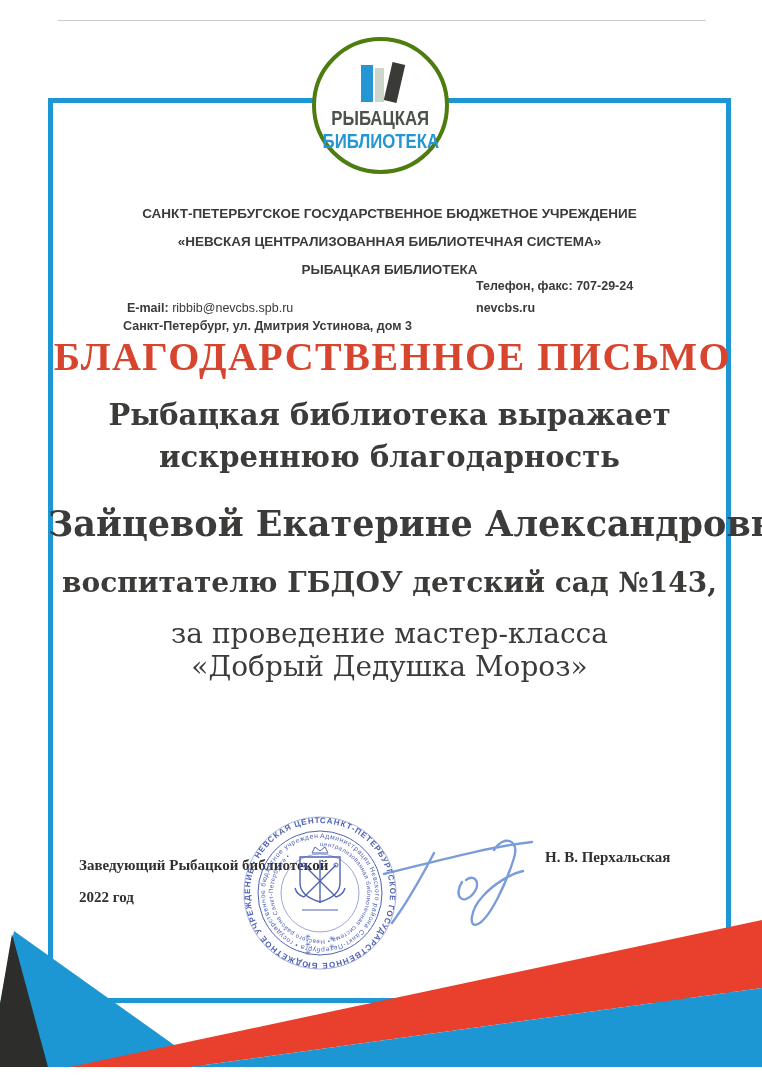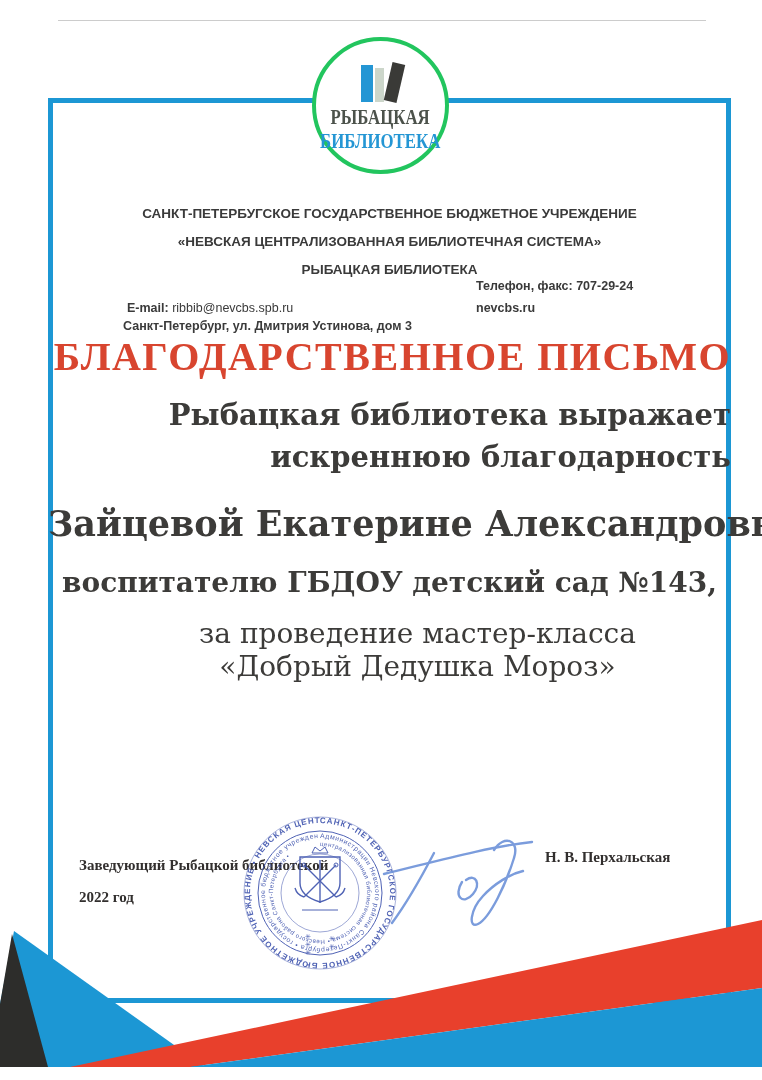--- a/index.html
+++ b/index.html
@@ -4,42 +4,42 @@
 <style>
   html,body{margin:0;padding:0;background:#e8e8e8;}
   .page{position:relative;width:762px;height:1080px;background:#ffffff;overflow:hidden;
         font-family:"Liberation Sans",sans-serif;}
   .abs{position:absolute;}
   .scanline{left:58px;top:20px;width:648px;height:1px;background:#9a9a9a;opacity:.5;}
   .frame{left:48px;top:98px;width:683px;height:905px;border:5px solid #1c97d4;box-sizing:border-box;z-index:1;}
   .deco{left:0;top:0;width:762px;height:1080px;z-index:2;pointer-events:none;}
   .textlayer{z-index:3;}
   
-  .logo{left:312px;top:37px;width:137px;height:137px;border:4px solid #22c55e;border-radius:50%;
-        background:#fff;box-sizing:border-box;z-index:6;display:flex;flex-direction:column;align-items:center;font-family:Liberation Serif, serif;}
+  .logo{left:312px;top:37px;width:137px;height:137px;border:4px solid #4d7c0f;border-radius:50%;
+        background:#fff;box-sizing:border-box;z-index:6;display:flex;flex-direction:column;align-items:center;}
   .books{margin-top:19px;display:flex;align-items:flex-end;height:42px;}
   .book-b{width:12px;height:37px;margin-right:2px;}
   .book-p{width:9px;height:34px;background:#ccd6ca;margin-right:3px;}
   .book-d{width:13px;height:39px;background:#3a3a37;transform:rotate(13deg);margin-left:1px;}
   .logo-t1{margin-top:4px;font-weight:bold;font-size:21px;line-height:23px;color:#4c524b;
            transform:scaleX(.8);white-space:nowrap;}
   .logo-t2{font-weight:bold;font-size:21px;line-height:24px;transform:scaleX(.8);white-space:nowrap;}
   
   .org{left:48px;top:200px;width:683px;text-align:center;color:#3a3a3a;font-weight:bold;
        font-size:13.5px;line-height:28px;}
   .contact{color:#3a3a3a;font-size:12.5px;font-weight:bold;white-space:nowrap;}
   .contact .plain{font-weight:normal;}
   
   .title{left:48px;top:333px;width:683px;text-align:right;font-family:"Liberation Serif",serif;
          font-weight:bold;font-size:40px;letter-spacing:1.5px;white-space:nowrap;}
   .serif{font-family:"DejaVu Serif","Liberation Serif",serif;color:#3c3b39;}
-  .intro{left:48px;top:394px;width:683px;text-align:right;font-weight:bold;font-size:29px;line-height:42px;}
+  .intro{left:48px;top:394px;width:683px;text-align:center;font-weight:bold;font-size:29px;line-height:42px;}
   .name{left:48px;top:503px;width:683px;text-align:center;font-weight:bold;font-size:35px;white-space:nowrap;}
   .role{left:48px;top:566px;width:683px;text-align:center;font-size:28px;font-weight:bold;}
-  .reason{left:48px;top:617px;width:683px;text-align:center;font-size:28px;line-height:33px;padding-left:28px;}
+  .reason{left:48px;top:617px;width:683px;text-align:center;font-size:28px;line-height:33px;}
   
   .foot{font-family:"Liberation Serif",serif;font-weight:bold;font-size:15px;color:#322f2e;white-space:nowrap;}
   .stamp{left:242px;top:815px;width:156px;height:156px;z-index:4;opacity:.92;}
   .sig{left:378px;top:826px;width:185px;height:106px;z-index:5;opacity:.9;}
 </style>
 </head>
 <body>
 
 <div class="page">
 

